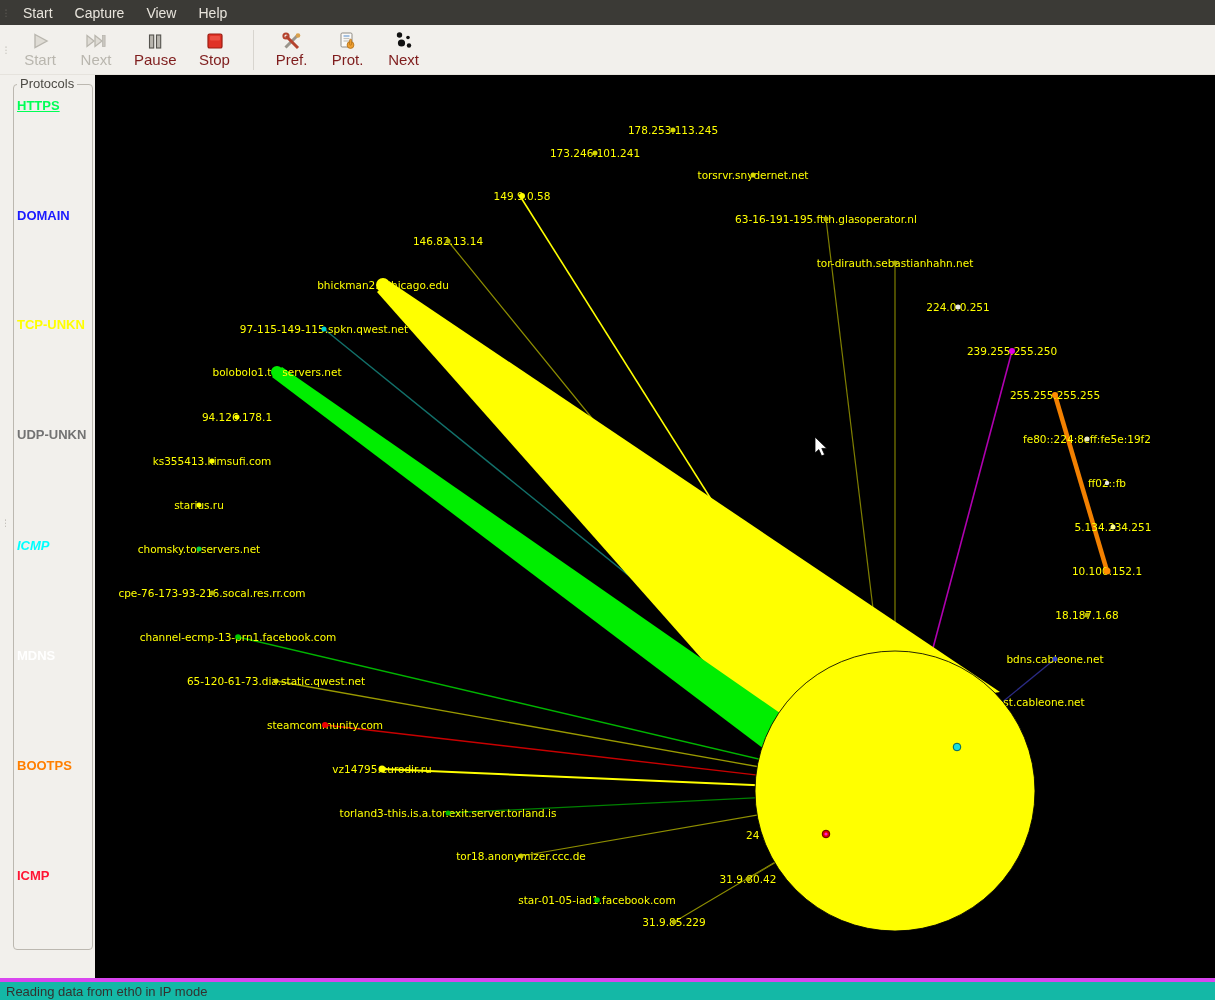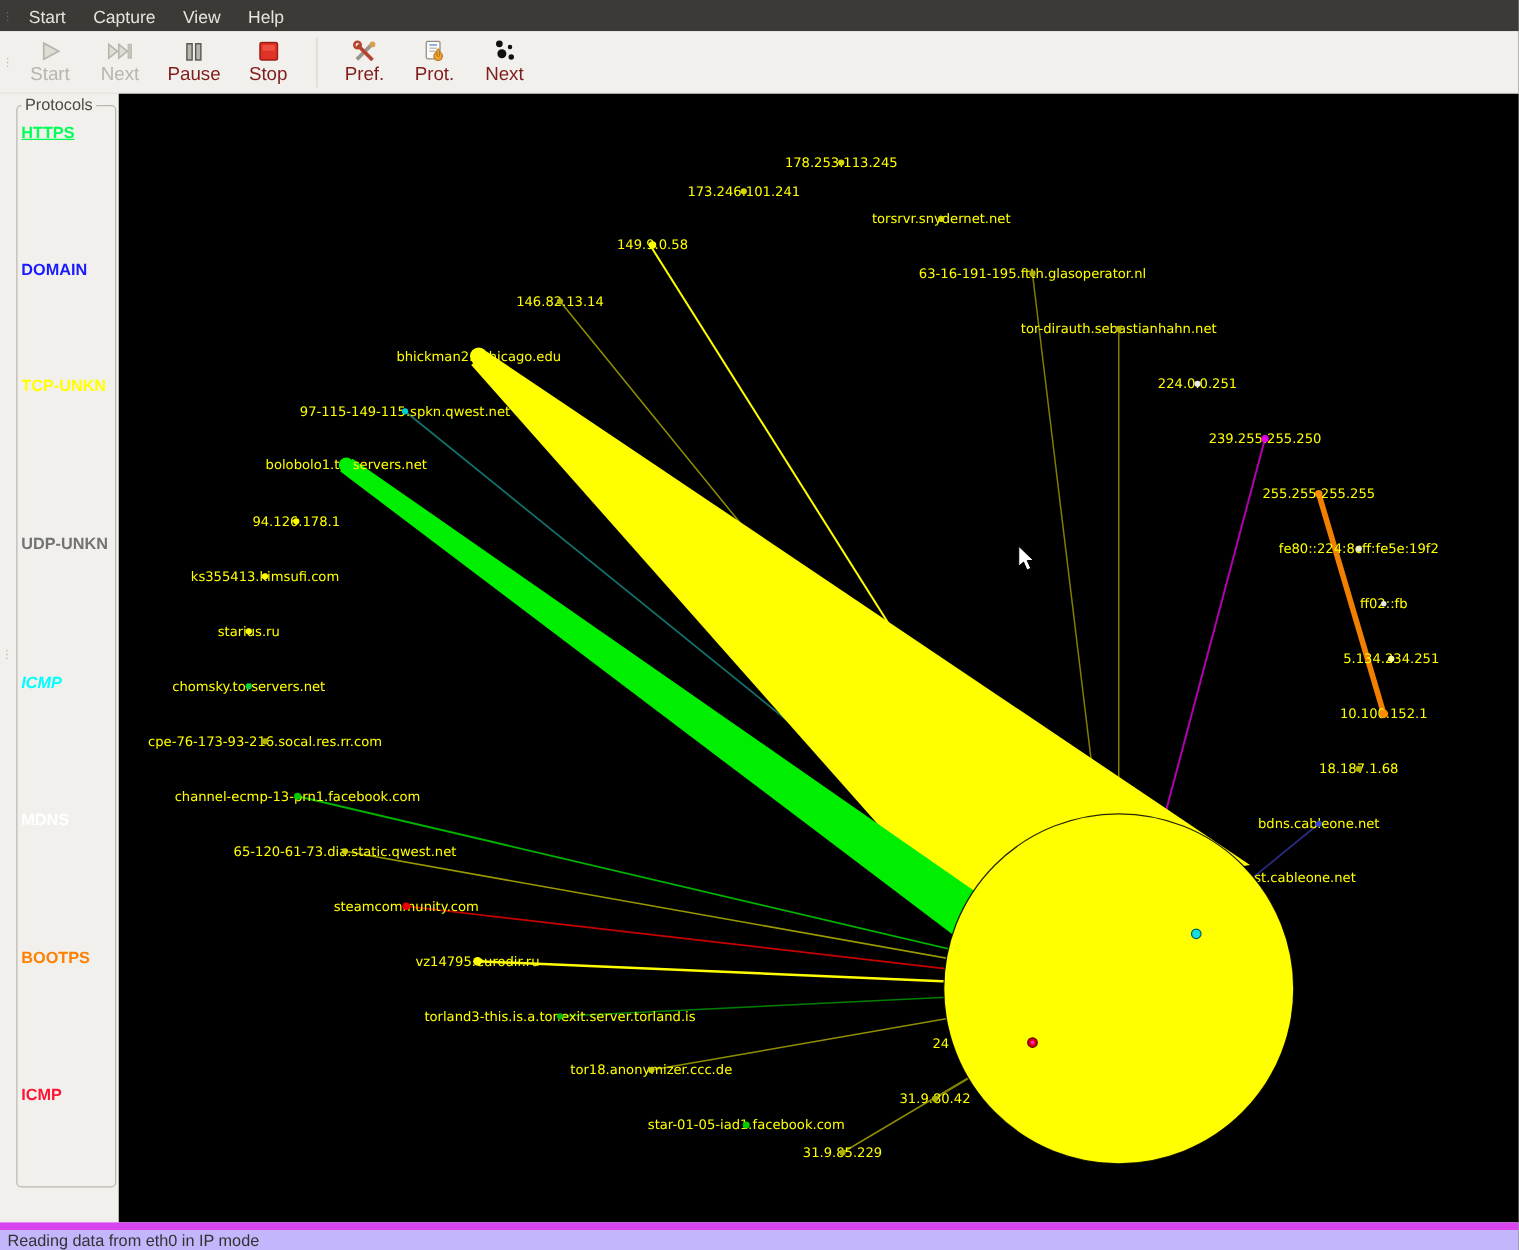--- a/index.html
+++ b/index.html
@@ -33,22 +33,22 @@
   .legend-title{position:absolute;left:17px;top:1px;background:#f2f0ec;padding:0 3px;
                 font-size:13px;color:#4c4a44;}
   .legend-item{position:absolute;left:17px;font-size:13px;font-weight:bold;line-height:16px;
                white-space:nowrap;width:76px;overflow:hidden;}
   .side-grip{position:absolute;left:1px;top:443px;color:#b5b2aa;font-size:9px;}
 
   .canvas{position:absolute;left:95px;top:0;width:1120px;height:903px;background:#000;}
   .canvas svg{display:block;}
 
   
-  .statusbar{position:absolute;left:0;top:978px;width:1215px;height:22px;background:#c4b5fd;
-             border-top:6px solid #d946ef;box-sizing:border-box;display:flex;align-items:center;}
+  .statusbar{position:absolute;left:0;top:978px;width:1215px;height:22px;background:#14b8a6;
+             border-top:4px solid #d946ef;box-sizing:border-box;display:flex;align-items:center;}
   .statusbar span{font-size:13px;color:#33322f;padding-left:6px;}
 </style>
 </head>
 <body>
 
 <div id="app">
 
   <div class="menubar">
     <div class="grip">⋮</div>
     <span class="menuitem">Start</span>
@@ -141,21 +141,21 @@
     </button>
   </div>
 
   <div class="mainrow">
 
     <div class="sidepanel">
       <div class="legend-frame"></div>
       <div class="legend-title">Protocols</div>
       <div class="legend-item" style="top: 23px; color: rgb(0, 255, 85); text-decoration: underline;">HTTPS</div>
       <div class="legend-item" style="top: 133px; color: rgb(26, 26, 255);">DOMAIN</div>
-      <div class="legend-item" style="top: 226px; color: rgb(255, 255, 0);">TCP-UNKN</div>
+      <div class="legend-item" style="top: 242px; color: rgb(255, 255, 0);">TCP-UNKN</div>
       <div class="legend-item" style="top: 352px; color: #737373;">UDP-UNKN</div>
       <div class="legend-item" style="top: 463px; color: rgb(0, 255, 255); font-style: italic;">ICMP</div>
       <div class="legend-item" style="top: 573px; color: rgb(255, 255, 255);">MDNS</div>
       <div class="legend-item" style="top: 683px; color: rgb(255, 127, 0);">BOOTPS</div>
       <div class="legend-item" style="top: 793px; color: rgb(255, 20, 51);">ICMP</div>
       <div class="side-grip">⋮</div>
     </div>
 
     <div class="canvas">
       <svg width="1120" height="903" viewBox="95 75 1120 903" font-family="DejaVu Sans, Liberation Sans, sans-serif" font-size="10.5">

